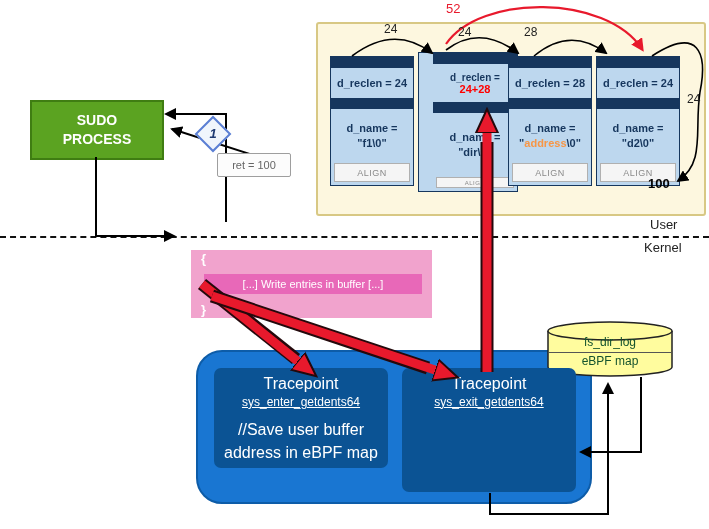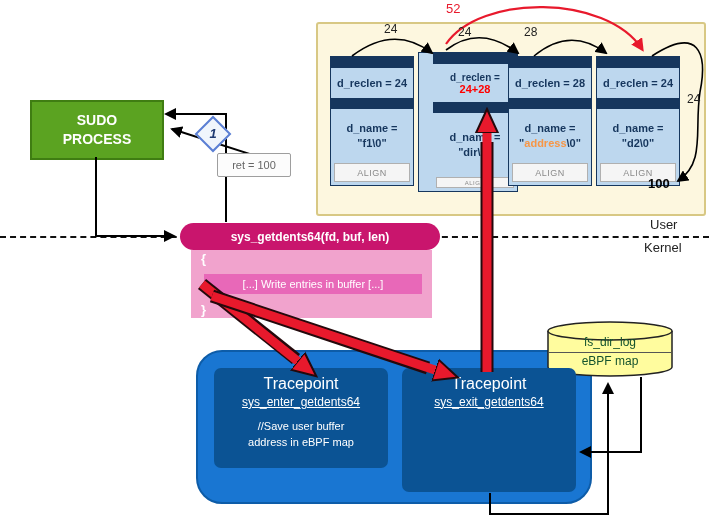--- a/index.html
+++ b/index.html
@@ -63,21 +63,21 @@
   .arc-label.red{color:#e8192c;font-size:13px;}
   .arc-label.bold{font-weight:bold;font-size:13px;color:#000;}
 
   
   .bpf-container{left:196px;top:350px;width:392px;height:150px;background:#1976d2;border:2px solid #0d5ca8;border-radius:26px;z-index:3;}
   .tracepoint{background:#0b5394;border-radius:7px;color:#fff;text-align:center;z-index:4;padding-top:6px;box-sizing:border-box;}
   .tp-enter{left:214px;top:368px;width:174px;height:100px;}
   .tp-exit{left:402px;top:368px;width:174px;height:124px;}
   .tp-kind{font-size:16px;line-height:1.3;}
   .tp-name{font-size:12px;text-decoration:underline;line-height:1.3;margin-bottom:9px;}
-  .tp-body{font-size:11px;line-height:1.4;}
+  .tp-body{font-size:16px;line-height:1.4;}
 
   
   .map-cyl{left:546px;top:320px;width:128px;height:58px;z-index:3;}
   .cyl-text{position:absolute;left:0;width:100%;text-align:center;font-size:12px;color:#14532d;}
   .cyl-divider{position:absolute;left:3px;right:3px;top:32px;border-top:1px solid #555;}
 
   
   .arrows{left:0;top:0;z-index:5;pointer-events:none;}
 </style>
 </head>
@@ -91,21 +91,20 @@
 
   <div class="abs process-box pre">SUDO
 PROCESS</div>
 
   <div class="abs diamond">
     <span class="diamond-num">1</span>
   </div>
 
   <div class="abs ret-box">ret = 100</div>
 
-  <div class="abs syscall-pill">sys_getdents64(fd, buf, len)</div>
 
   <div class="abs code-box">
     <span class="brace brace-top">{</span>
     <div class="code-hl">[...] Write entries in buffer [...]</div>
     <span class="brace brace-bottom">}</span>
   </div>
 
   <div class="abs buffer-panel"></div>
 
   <div class="abs entry entry1">

